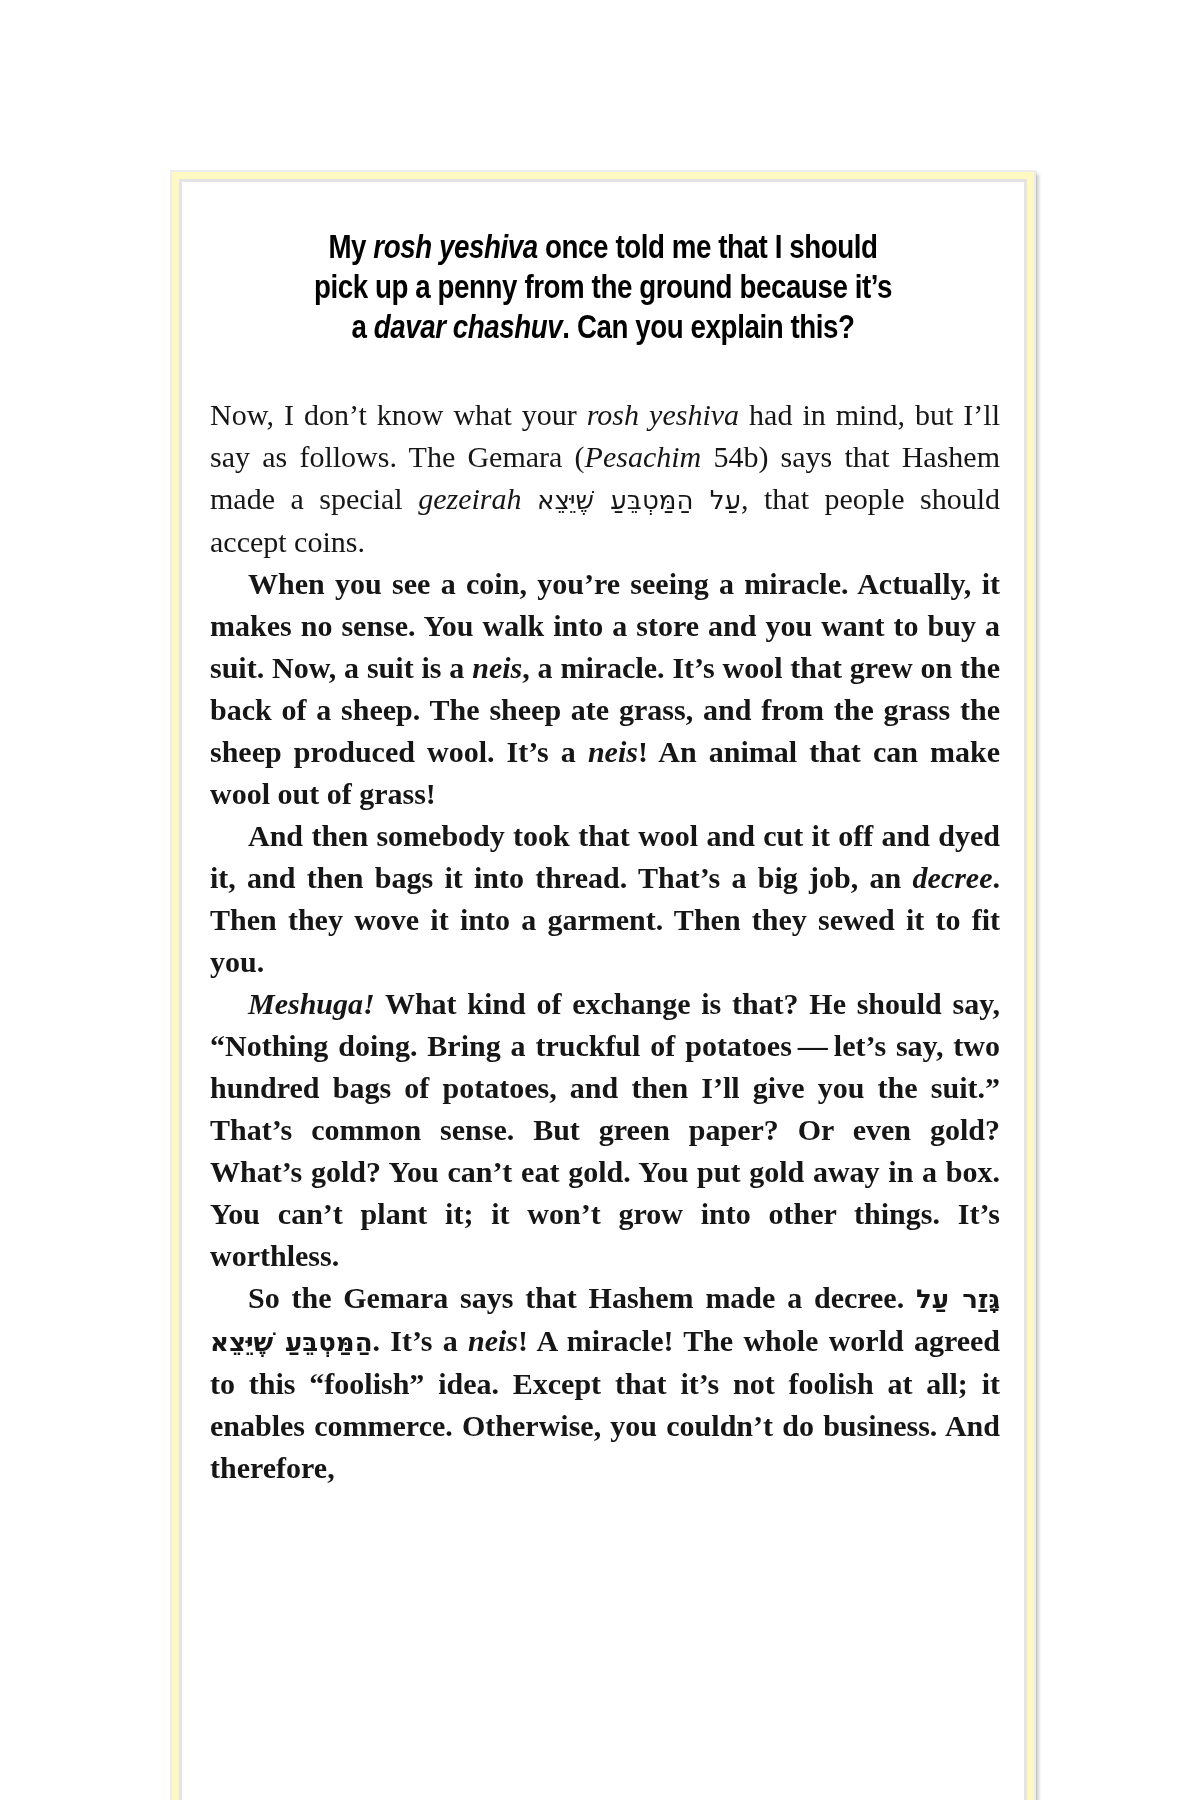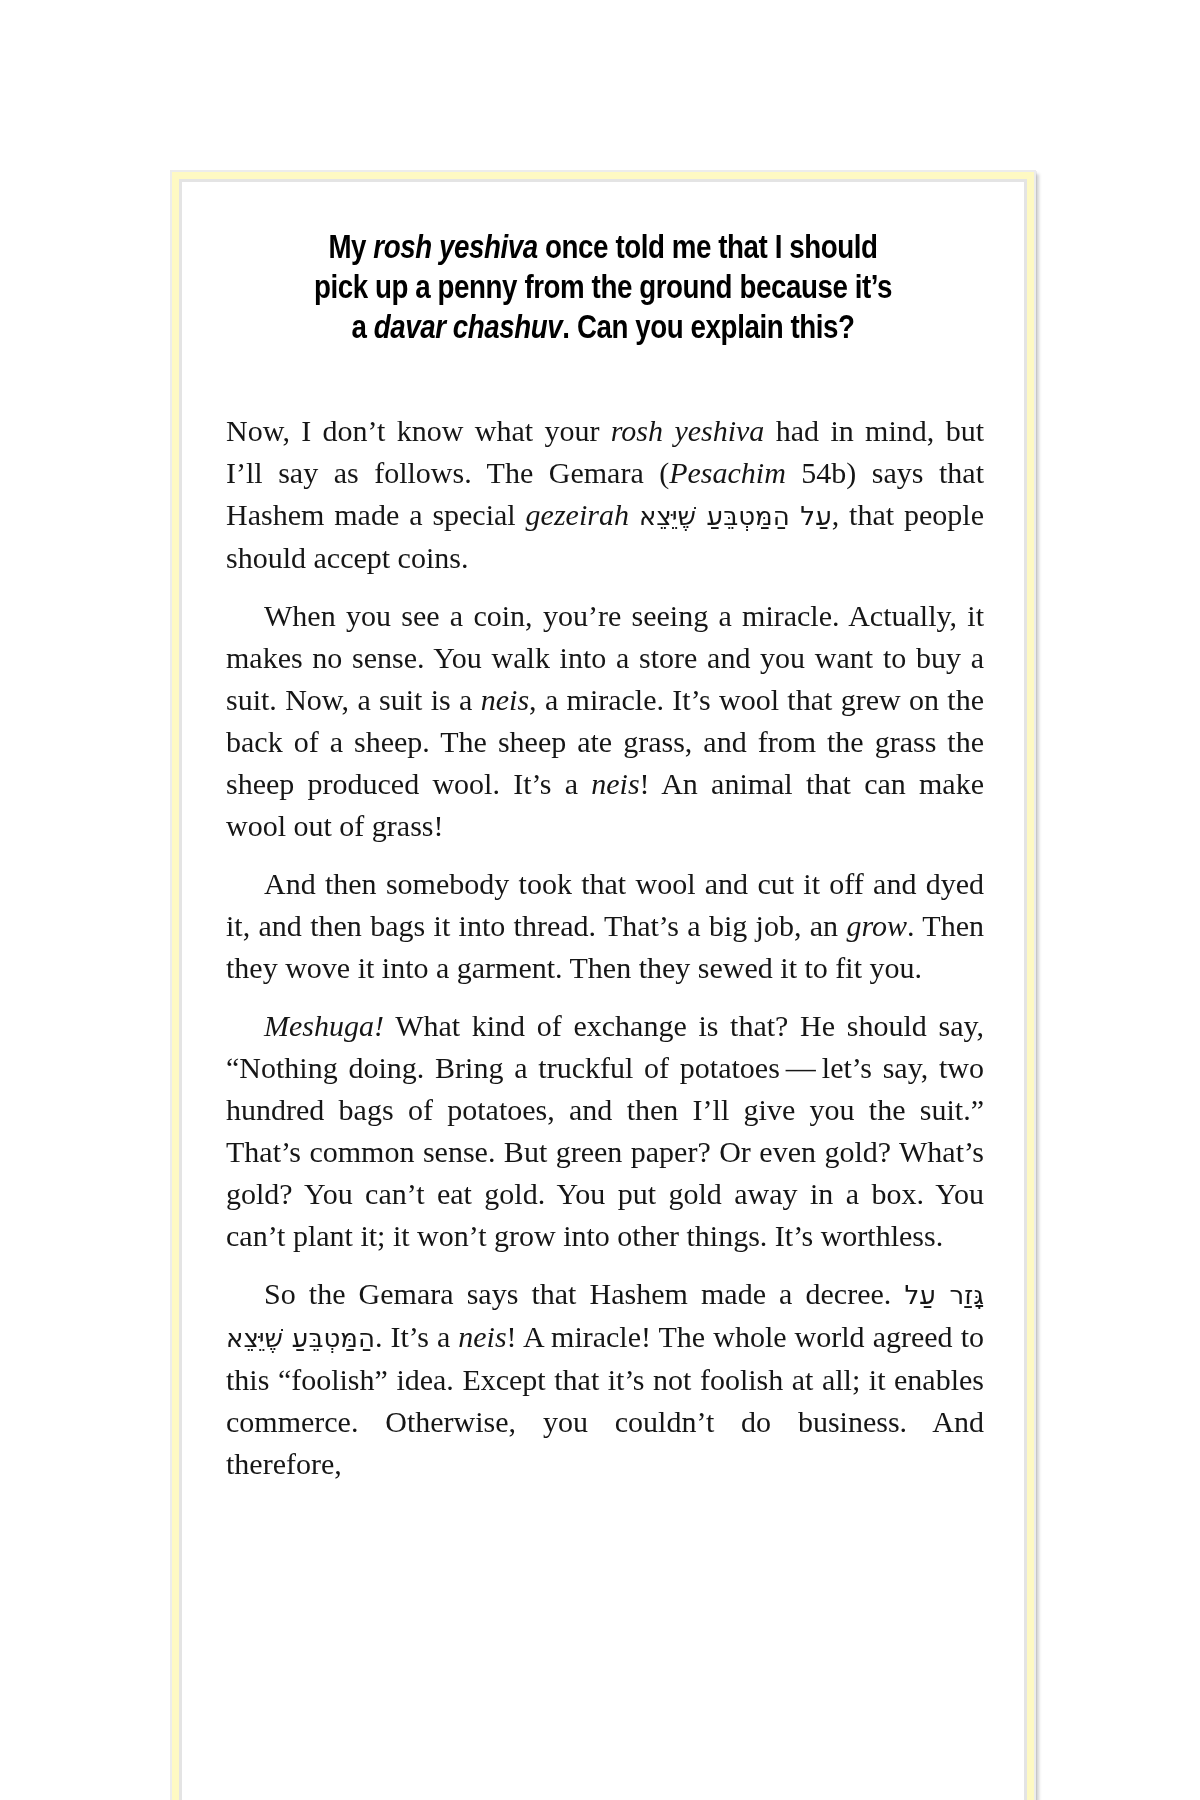--- a/index.html
+++ b/index.html
@@ -56,24 +56,24 @@
     position: absolute;
     left: 28px;
     top: 212px;
     width: 790px;
     color: #161616;
     font-size: 30px;
     line-height: 42px;
     text-align: justify;
   }
   .para {
-    margin: 16px;
+    margin: 0;
     padding: 0;
   }
-  .para.indent { text-indent: 38px; }
+  .para.indent { text-indent: 38px; font-weight: bold; }
   .it { font-style: italic; }
   .rm { font-style: normal; }
   .heb {
     font-family: "DejaVu Sans", sans-serif;
     font-style: normal;
     font-size: 26px;
   }
 </style>
 </head>
 <body>
@@ -82,19 +82,19 @@
   <div class="page">
     <div class="page-inner">
       <div class="heading" id="heading">
           <div><span class="rm">My </span><span class="it">rosh yeshiva</span><span class="rm"> once told me that I should</span></div>
           <div><span class="rm">pick up a penny from the ground because it’s</span></div>
           <div><span class="rm">a </span><span class="it">davar chashuv</span><span class="rm">. Can you explain this?</span></div>
         </div>
       <div class="bodytext" id="bodytext">
           <p class="para"><span class="rm">Now, I don’t know what your </span><span class="it">rosh yeshiva</span><span class="rm"> had in mind, but I’ll say as follows. The Gemara (</span><span class="it">Pesachim</span><span class="rm"> 54b) says that Hashem made a special </span><span class="it">gezeirah</span><span class="rm"> </span><span class="heb">עַל הַמַּטְבֵּעַ שֶׁיֵּצֵא</span><span class="rm">, that people should accept coins.</span></p>
           <p class="para indent"><span class="rm">When you see a coin, you’re seeing a miracle. Actually, it makes no sense. You walk into a store and you want to buy a suit. Now, a suit is a </span><span class="it">neis</span><span class="rm">, a miracle. It’s wool that grew on the back of a sheep. The sheep ate grass, and from the grass the sheep produced wool. It’s a </span><span class="it">neis</span><span class="rm">! An animal that can make wool out of grass!</span></p>
-          <p class="para indent"><span class="rm">And then somebody took that wool and cut it off and dyed it, and then bags it into thread. That’s a big job, an </span><span class="it">grow</span><span class="rm">. Then they wove it into a garment. Then they sewed it to fit you.</span></p>
+          <p class="para indent"><span class="rm">And then somebody took that wool and cut it off and dyed it, and then bags it into thread. That’s a big job, an </span><span class="it">decree</span><span class="rm">. Then they wove it into a garment. Then they sewed it to fit you.</span></p>
           <p class="para indent"><span class="it">Meshuga!</span><span class="rm"> What kind of exchange is that? He should say, “Nothing doing. Bring a truckful of potatoes — let’s say, two hundred bags of potatoes, and then I’ll give you the suit.” That’s common sense. But green paper? Or even gold? What’s gold? You can’t eat gold. You put gold away in a box. You can’t plant it; it won’t grow into other things. It’s worthless.</span></p>
           <p class="para indent"><span class="rm">So the Gemara says that Hashem made a decree. </span><span class="heb">גָּזַר עַל הַמַּטְבֵּעַ שֶׁיֵּצֵא</span><span class="rm">. It’s a </span><span class="it">neis</span><span class="rm">! A miracle! The whole world agreed to this “foolish” idea. Except that it’s not foolish at all; it enables commerce. Otherwise, you couldn’t do business. And therefore,</span></p>
         </div>
     </div>
   </div>
 </div>
 
 </body></html>

